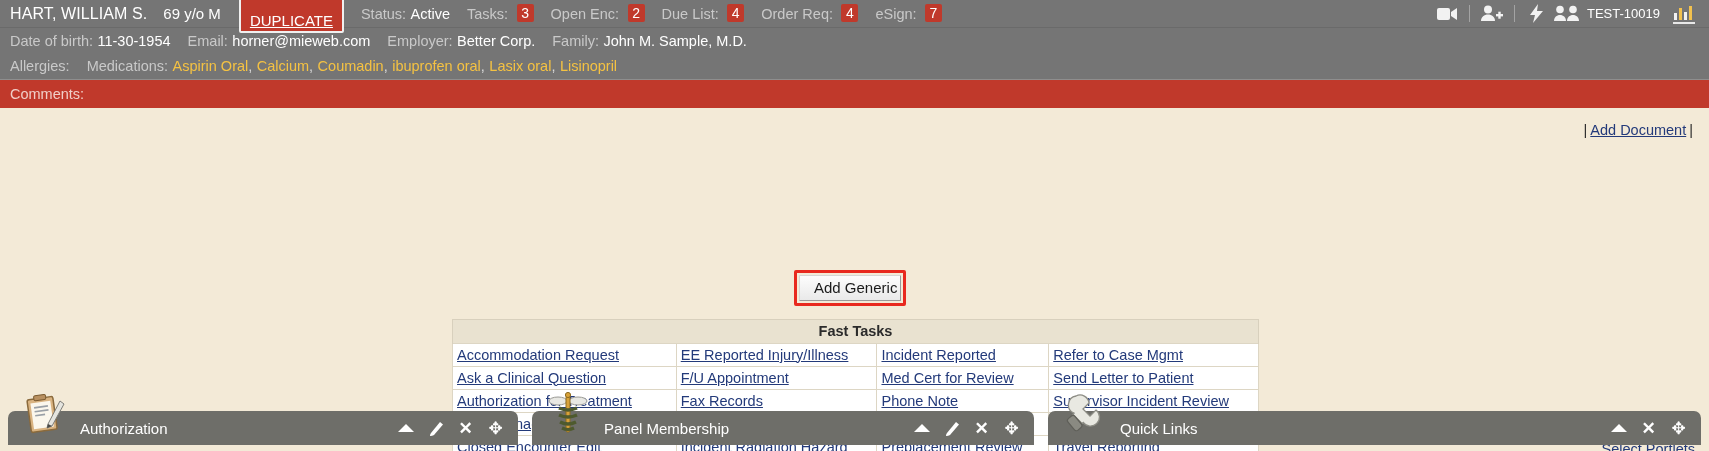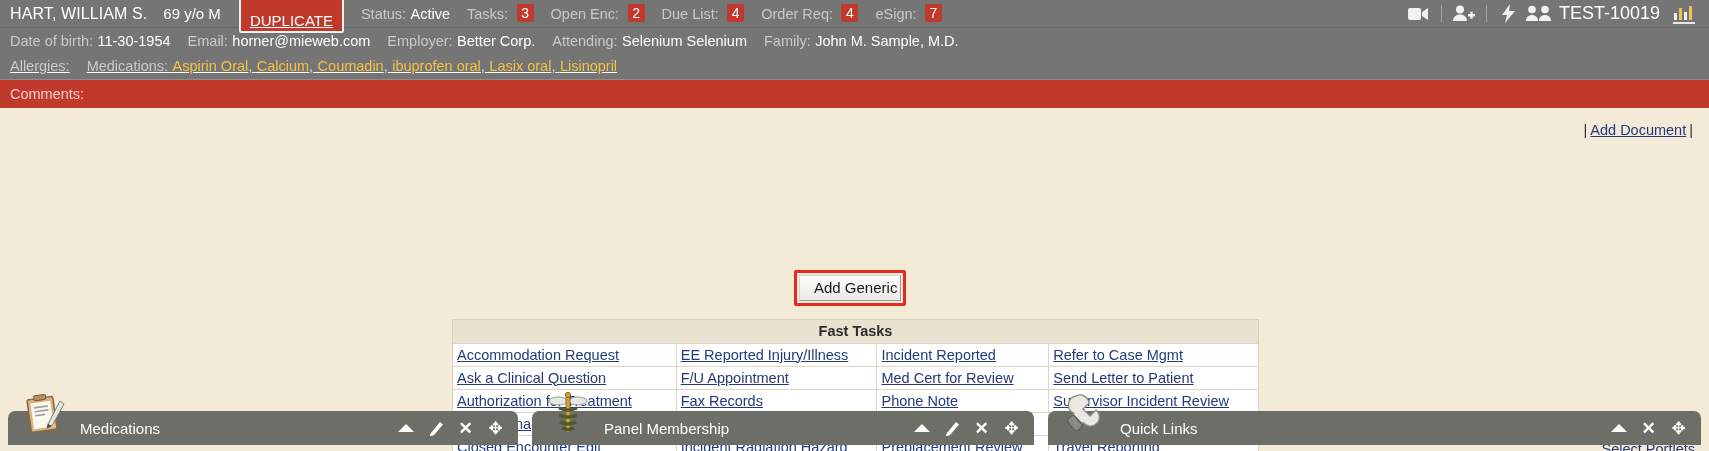--- a/index.html
+++ b/index.html
@@ -19,21 +19,21 @@
   }
   .banner-row {
     display: flex;
     align-items: center;
     height: 27px;
     padding: 0 10px;
     white-space: nowrap;
   }
   .banner-row-1 { height: 28px; border-bottom: 1px solid #6a6a6a; }
   .banner-row-2 { height: 25px; }
-  .banner-row-3 { height: 26px; text-decoration: underline; }
+  .banner-row-3 { height: 26px; }
 
   .pt-name {
     font-size: 16px;
     color: #ffffff;
     letter-spacing: .1px;
   }
   .pt-age { font-size: 15px; color: #ffffff; margin-left: 16px; }
 
   .dup-badge {
     margin-left: 18px;
@@ -72,21 +72,21 @@
   .hdr-icon {
     width: 30px; height: 22px;
     display: flex; align-items: center; justify-content: center;
     color: #f2f2f2;
   }
   .icon-sep {
     width: 1px; height: 17px;
     background: #a3a3a3;
     margin: 0 7px;
   }
-  .test-id { font-size: 18px; color: #ffffff; margin: 0 9px 0 5px; }
+  .test-id { font-size: 13px; color: #ffffff; margin: 0 9px 0 5px; }
   .chart-icon { width: 22px; height: 20px; position: relative; border-bottom: 2px solid #e8e8e8; }
   .chart-icon i {
     position: absolute; bottom: 2px; display: block; width: 3px; background: #f2f2f2;
   }
   .chart-icon i:nth-child(1) { left: 1px;  height: 7px; }
   .chart-icon i:nth-child(2) { left: 6px;  height: 12px; }
   .chart-icon i:nth-child(3) { left: 11px; height: 8px;  }
   .chart-icon i:nth-child(4) { left: 16px; height: 14px; }
   .chart-icon i:nth-child(2), .chart-icon i:nth-child(4) { background: #f2c14e; }
 
@@ -344,24 +344,20 @@
       <span class="lbl">Date of birth:</span>
       <span class="val">11-30-1954</span>
     </span>
     <span class="grp">
       <span class="lbl">Email:</span>
       <span class="val">horner@mieweb.com</span>
     </span>
     <span class="grp">
       <span class="lbl">Employer:</span>
       <span class="val">Better Corp.</span>
-    </span>
-    <span class="grp">
-      <span class="lbl">Attending:</span>
-      <span class="val">Selenium Selenium</span>
     </span>
     <span class="grp">
       <span class="lbl">Family:</span>
       <span class="val">John M. Sample, M.D.</span>
     </span>
   </div>
 
   <div class="banner-row banner-row-3">
     <span class="lbl">Allergies:</span>
 
@@ -443,21 +439,21 @@
           <rect x="7" y="6" width="26" height="33" rx="2" fill="#d9b380" stroke="#8a6a3c" stroke-width="1.5" transform="rotate(-8 20 22)"></rect>
           <rect x="10" y="10" width="20" height="26" fill="#fbf7ec" transform="rotate(-8 20 22)"></rect>
           <rect x="13" y="14" width="14" height="1.6" fill="#9aa0a6" transform="rotate(-8 20 22)"></rect>
           <rect x="13" y="18" width="14" height="1.6" fill="#9aa0a6" transform="rotate(-8 20 22)"></rect>
           <rect x="13" y="22" width="10" height="1.6" fill="#9aa0a6" transform="rotate(-8 20 22)"></rect>
           <rect x="14" y="3" width="12" height="5" rx="1.5" fill="#b89060" stroke="#7a5a2f" stroke-width="1" transform="rotate(-8 20 22)"></rect>
           <polygon points="26,32 38,9 42,12 30,34 25,36" fill="#e5e5df" stroke="#7d7d78" stroke-width="1"></polygon>
           <polygon points="25,36 26,32 30,34" fill="#4a4a46"></polygon>
         </svg>
       </span>
-      <span class="portlet-title">Medications</span>
+      <span class="portlet-title">Authorization</span>
       <span class="portlet-actions">
         <span class="pa">
             <span class="caret-up"></span>
           </span>
         <span class="pa">
           <svg width="17" height="17" viewBox="0 0 17 17">
               <polygon points="4,13 13,2 16,4.5 7,15 3,16" fill="#ffffff"></polygon>
               <polygon points="3,16 4,13 7,15" fill="#ffffff"></polygon>
             </svg>
         </span>

